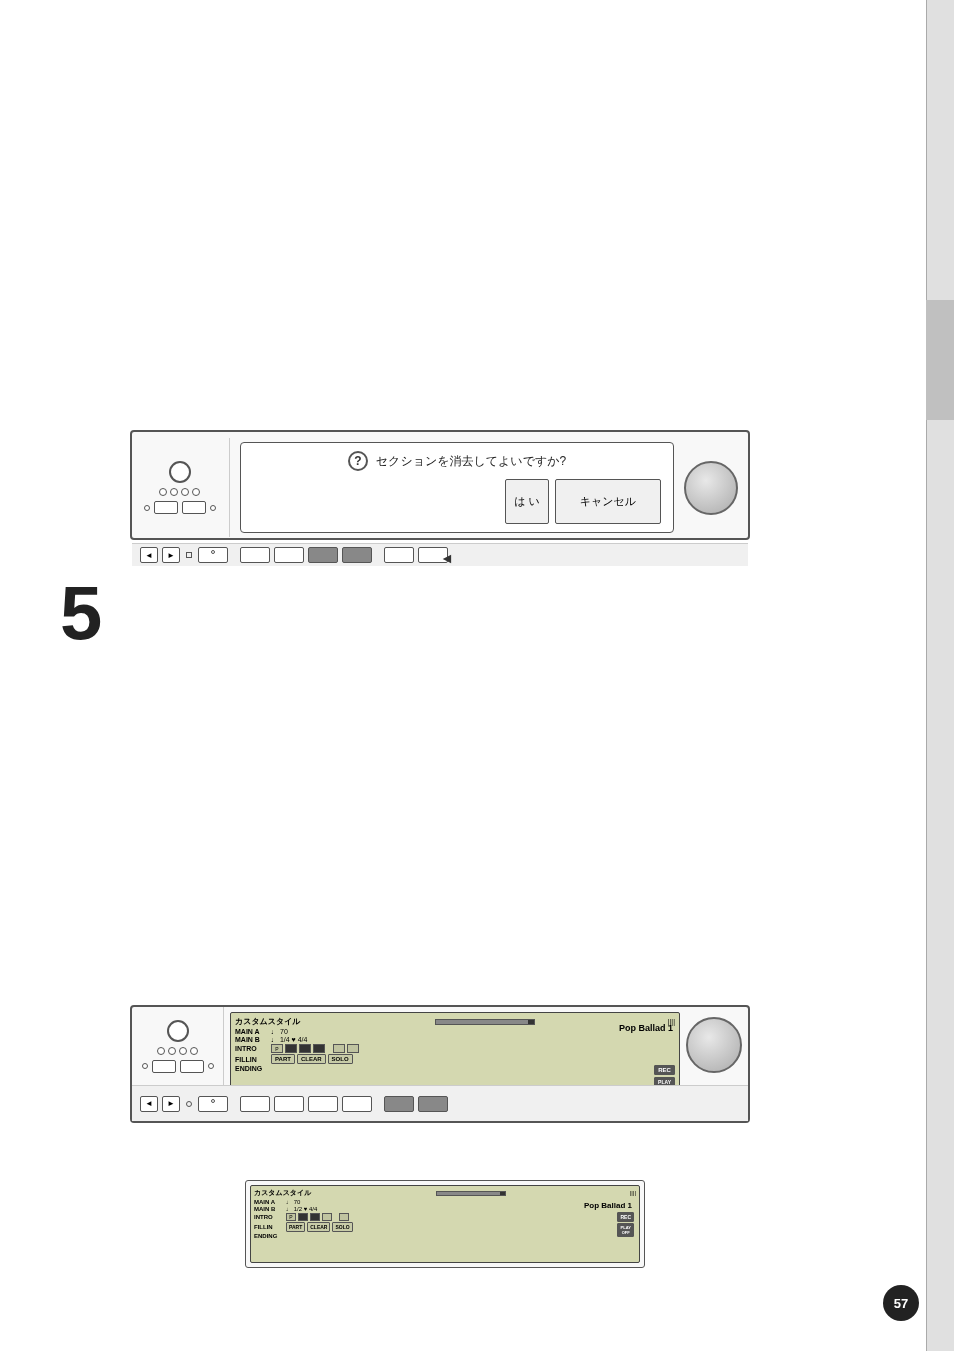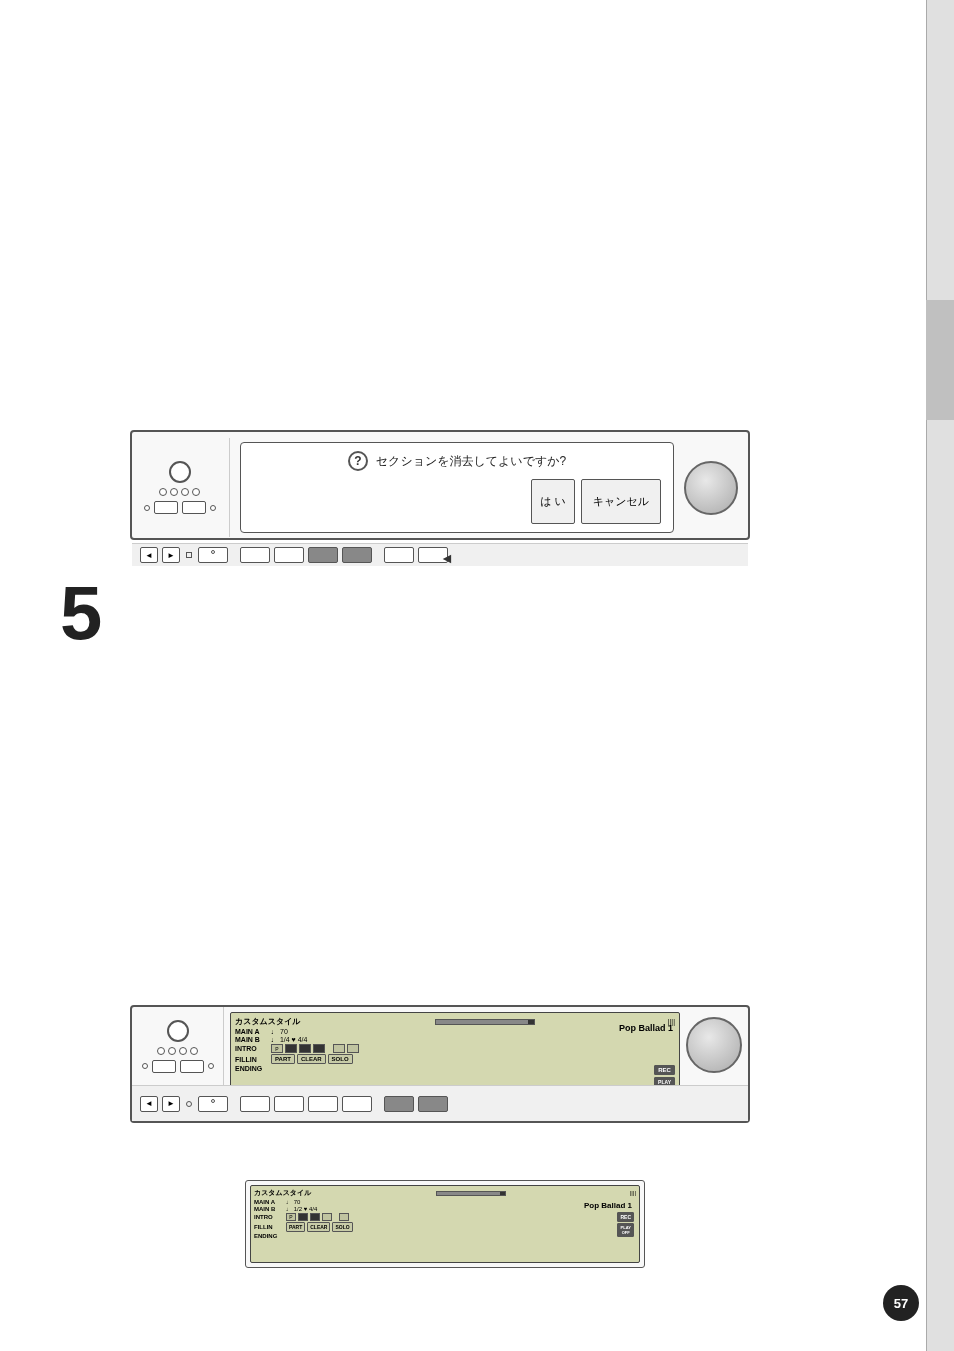--- a/index.html
+++ b/index.html
@@ -78,21 +78,21 @@
       </div>
     </div>
 
     <div style="flex:1;margin:4px 10px;border:1.5px solid #555;border-radius:4px;background:#fff;display:flex;flex-direction:column;align-items:center;justify-content:center;padding:8px 12px;gap:8px;">
       <div style="display:flex;align-items:center;gap:8px;">
         <div style="width:20px;height:20px;border:2px solid #555;border-radius:50%;display:flex;align-items:center;justify-content:center;font-weight:bold;font-size:12px;color:#333;flex-shrink:0;">?</div>
         <span style="font-size:12px;color:#222;">セクションを消去してよいですか?</span>
       </div>
       <div style="display:flex;gap:6px;justify-content:flex-end;width:100%;">
         <button style="border:1.5px solid #555;background:#f0f0f0;border-radius:2px;padding:14px 8px;font-size:11px;cursor:pointer;">は い</button>
-        <button style="border:1.5px solid #555;background:#f0f0f0;border-radius:2px;padding:2px 11px;font-size:11px;cursor:pointer;">キャンセル</button>
+        <button style="border:1.5px solid #555;background:#f0f0f0;border-radius:2px;padding:2px 24px;font-size:11px;cursor:pointer;">キャンセル</button>
       </div>
     </div>
 
     <div style="width:54px;height:54px;border:2.5px solid #666;border-radius:50%;background:radial-gradient(circle at 40% 35%, #e8e8e8, #aaa);flex-shrink:0;margin-right:4px;"></div>
   </div>
 
   <div style="display:flex;align-items:center;gap:4px;padding:3px 8px;border-top:1px solid #ccc;background:#f0f0f0;">
     <div style="width:18px;height:16px;border:1.5px solid #555;background:#fff;border-radius:2px;display:flex;align-items:center;justify-content:center;font-size:8px;">◄</div>
     <div style="width:18px;height:16px;border:1.5px solid #555;background:#fff;border-radius:2px;display:flex;align-items:center;justify-content:center;font-size:8px;">►</div>
     <div style="width:6px;height:6px;border:1.5px solid #555;border-radius:50;margin:0 2px;"></div>

